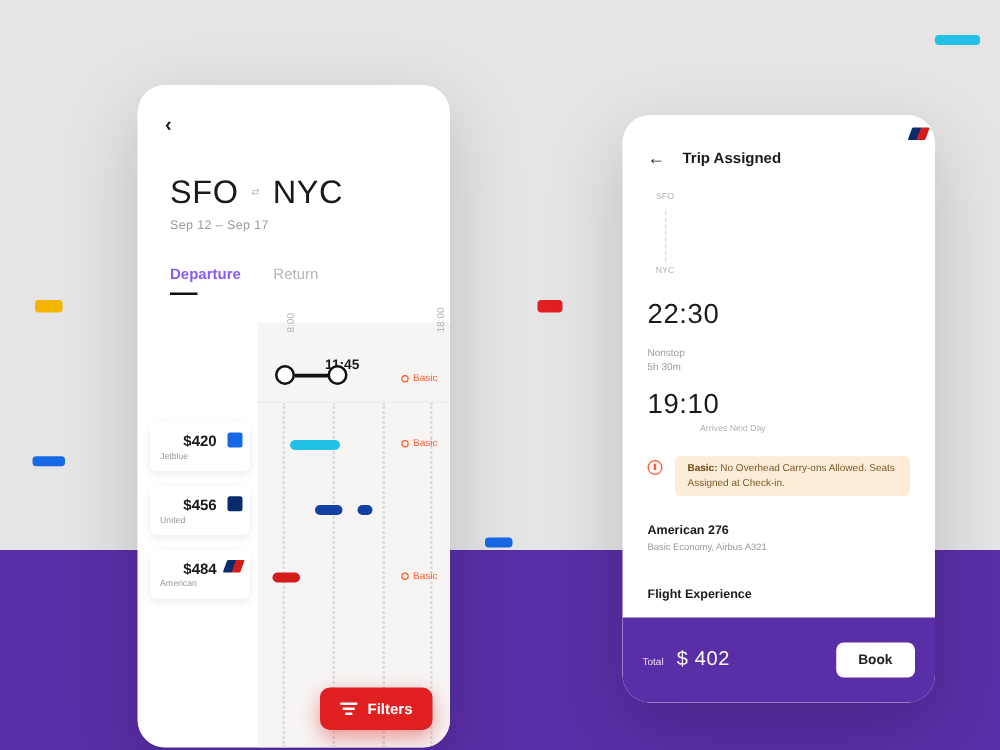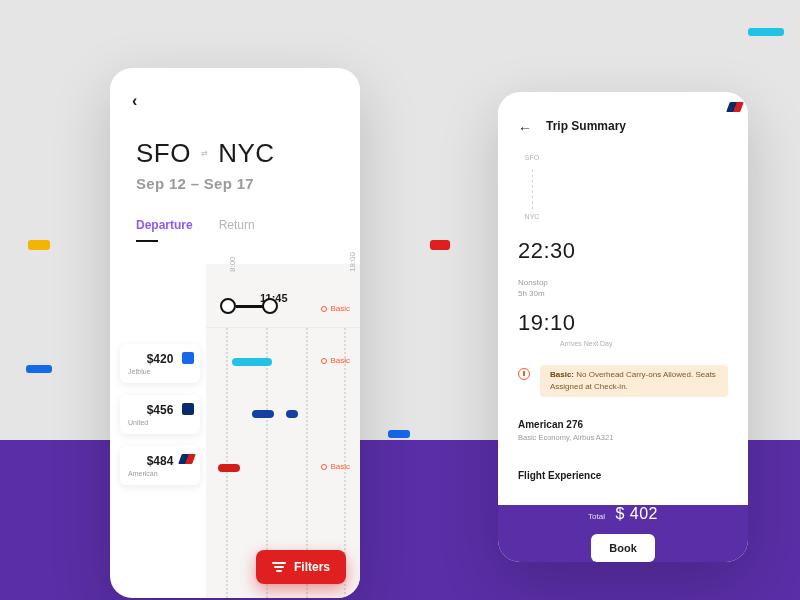--- a/index.html
+++ b/index.html
@@ -27,21 +27,21 @@
   }
   .phone-left { left:110px; top:68px; }
   .phone-right { left:498px; top:92px; height:470px; }
 
   
   .pl-body { padding: 30px 0 0 0; height:100%; display:flex; flex-direction:column; }
   .pl-back { position:absolute; left:22px; top:24px; font-size:16px; font-weight:700; cursor:pointer; }
   .route { padding: 40px 0 0 26px; }
   .route-line { font-size:26px; font-weight:500; letter-spacing:.5px; display:flex; align-items:center; gap:10px; }
   .swap { font-size:8px; color:#bbb; line-height:6px; }
-  .dates { font-size:15px; color:#9b9b9b; margin-top:6px; letter-spacing:.3px;font-weight:bold; }
+  .dates { font-size:10px; color:#9b9b9b; margin-top:6px; letter-spacing:.3px; }
   .tabs { display:flex; gap:26px; padding: 26px 0 0 26px; font-size:12px; }
   .tab { color:#b6b6b6; padding-bottom:6px; position:relative; cursor:pointer; }
   .tab.active { color:#8b5cf6; font-weight:700; }
   .tab.active::after { content:""; position:absolute; left:0; bottom:-4px; width:22px; height:2px; background:#111; }
 
   .timeline-wrap { position:relative; margin-top:26px; flex:1; }
   .left-col { position:absolute; left:0; top:0; bottom:0; width:96px; }
   .right-col { position:absolute; left:96px; right:0; top:0; bottom:0; background:#f6f5f4; }
   .track-row { position:absolute; left:0; right:0; top:0; height:64px; border-bottom:1px solid #ececec; }
   .dotcol { position:absolute; top:64px; bottom:0; width:1px; border-left:2px dotted #d8d8d8; }
@@ -103,23 +103,23 @@
   .warn-box { background:#fdecd7; border-radius:4px; padding:4px 10px; font-size:8px; color:#7a5a2a; line-height:1.5; flex:1;}
   .warn-box b { color:#6a4710; }
 
   .carrier { margin-top:22px; display:flex; gap:12px; align-items:flex-start; }
   .carrier .lg-aa { margin-top:2px; }
   .carrier-name { font-size:10px; font-weight:600; }
   .carrier-sub { font-size:7.5px; color:#9b9b9b; margin-top:3px; }
   .section-h { font-size:10px; font-weight:700; margin-top:28px; }
 
   .book-bar {
-    position:absolute; left:0; right:0; bottom:0; height:57px;
+    position:absolute; left:0; right:0; bottom:0; height:68px;
     background:#5a2ea6; display:flex; align-items:center; justify-content:space-between;
-    padding:0 16px; color:#fff;flex-direction:column;
+    padding:0 16px; color:#fff;
   }
   .total-lbl { font-size:8px; opacity:.85; }
   .total-val { font-size:16px; font-weight:500; margin-left:6px; letter-spacing:.5px;}
   .book-btn { background:#fff; color:#222; border:none; border-radius:6px; padding:8px 18px; font-size:11px; font-weight:700; cursor:pointer; }
 </style>
 </head>
 <body>
 
 <div class="purple-band"></div>
 <div class="confetti c-cyan1"></div>
@@ -213,21 +213,21 @@
         </span>
       <span>Filters</span>
     </button>
   </div>
 </div>
 
 <div class="phone phone-right">
   <div class="pr-body">
     <div class="pr-head">
       <span class="arrow">←</span>
-      <span class="pr-title">Trip Summary</span>
+      <span class="pr-title">Trip Assigned</span>
     </div>
 
     <div class="itin">
       <div class="itin-left">
         <span class="code">SFO</span>
         <div class="vline"></div>
         <span class="code">NYC</span>
       </div>
       <div class="itin-right">
         <div class="time-big">22:30</div>

